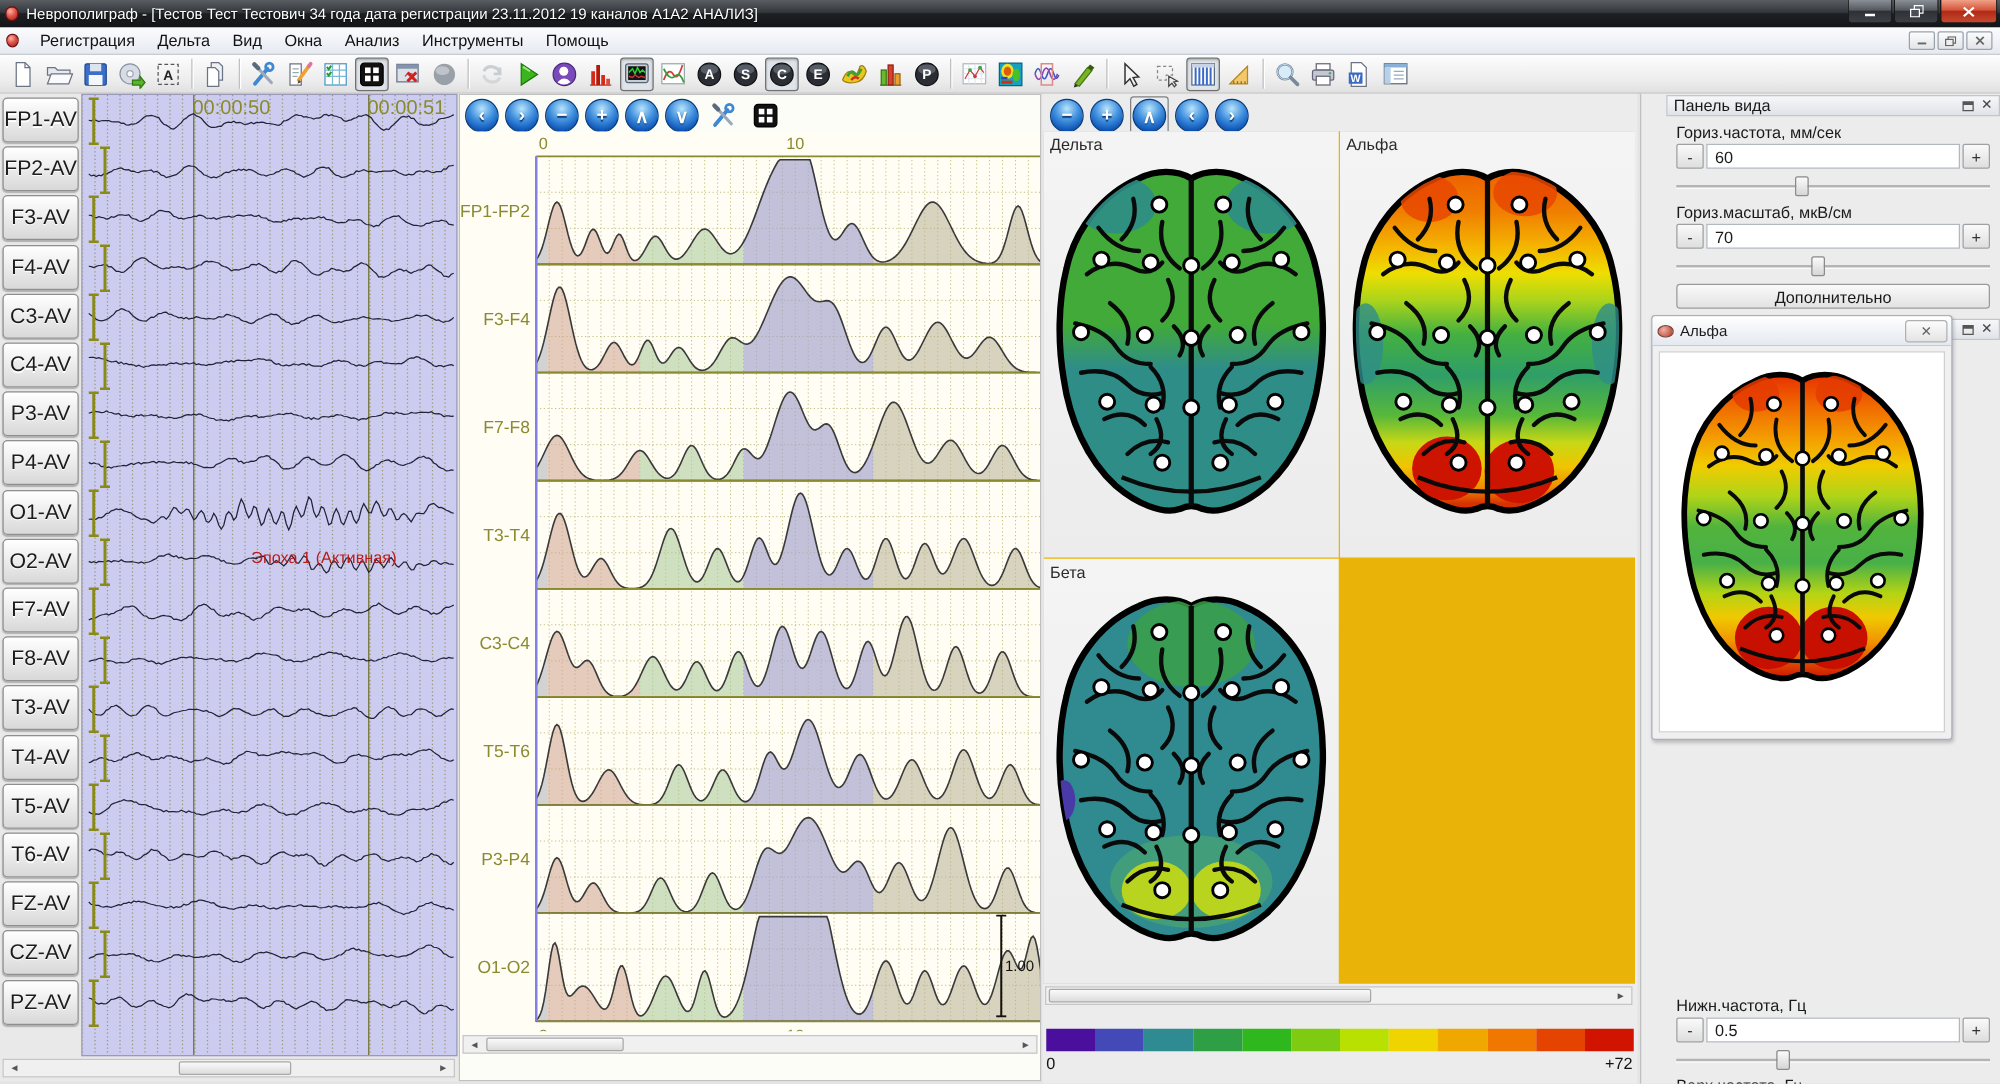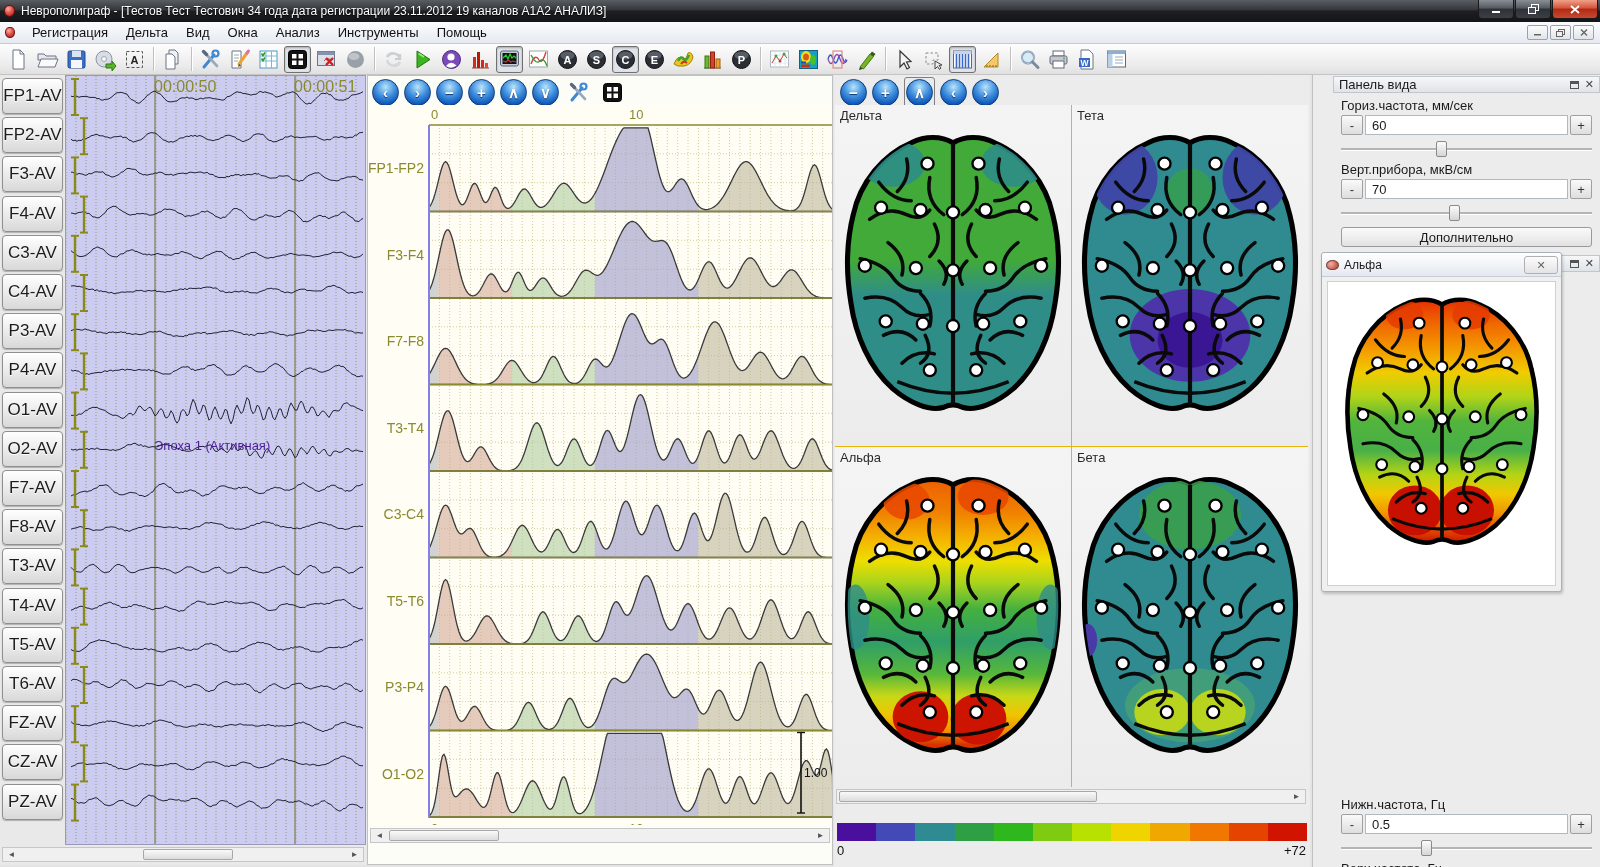--- a/index.html
+++ b/index.html
@@ -40,21 +40,21 @@
   .tbtn.disabled { opacity:.45; }
   .tsep { width:1px; height:24px; background:#c0c0c0; margin:0 4px; box-shadow:1px 0 0 #fff; }
 
   
   #eeg-panel { position:absolute; left:0; top:75px; width:416px; height:790px; background:#e9e9e9; }
   .chan-btn { position:absolute; left:2px; width:61px; height:36px; border:1px solid #8f8f8f; border-radius:4px;
     background:linear-gradient(#ffffff,#ececec 50%,#d8d8d8); display:flex; align-items:center; justify-content:center;
     font-size:17px; color:#1c1c1c; text-shadow:0 1px 0 #fff; box-shadow:0 1px 1px rgba(0,0,0,.25); }
   #eeg-traces { position:absolute; left:65px; top:0; width:301px; height:770px; background:#ccccf0; border:1px solid #9a9ab8; }
   .time-label { position:absolute; top:2px; font-size:16px; color:#8a8a2a; }
-  #epoch-label { position:absolute; font-size:13px; color:#4c1d95; }
+  #epoch-label { position:absolute; font-size:13px; color:#b91c1c;margin-left:47px; }
   .hscroll { position:absolute; height:15px; background:#f0f0f0; border:1px solid #c6c6c6; }
   .hs-arrow { position:absolute; top:1px; width:15px; height:11px; font-size:8px; color:#555; display:flex; align-items:center; justify-content:center; }
   .hs-thumb { position:absolute; top:1px; height:11px; background:linear-gradient(#fafafa,#dcdcdc); border:1px solid #a8a8a8; border-radius:2px; }
 
   
   #spectral-panel { position:absolute; left:367px; top:75px; width:466px; height:790px; background:#fdfdf8; border:1px solid #c0c0c0; }
   #spectral-toolbar { position:absolute; left:4px; top:2px; display:flex; align-items:center; gap:5px; }
   .navbtn { width:27px; height:27px; border-radius:50%; border:1px solid #0a3a7a; color:#fff; font-size:15px; font-weight:bold;
     background:radial-gradient(circle at 50% 28%, #b8e4fa, #3e8ede 45%, #0c52b4 80%); display:flex; align-items:center; justify-content:center;
     text-shadow:0 1px 1px #04306a; }
@@ -784,35 +784,20 @@
             <use href="#brainOutline" fill="url(#gDelta)" stroke="#000" stroke-width="2.2"></use>
             <g clip-path="url(#brainClip)">
               <ellipse cx="24" cy="14" rx="14" ry="10" fill="#2f8d88" opacity="0.9"></ellipse>
               <ellipse cx="76" cy="14" rx="14" ry="10" fill="#2f8d88" opacity="0.9"></ellipse>
             </g>
             <use href="#sulciAll"></use>
             <use href="#electrodesG"></use>
           </svg>
         </div>
         <div class="quad">
-          <div class="quad-label">Тета</div>
-          <svg width="232" height="288" viewBox="0 0 100 124">
-            <use href="#brainOutline" fill="#2f8b90" stroke="#000" stroke-width="2.2"></use>
-            <g clip-path="url(#brainClip)">
-              <ellipse cx="22" cy="20" rx="14" ry="16" fill="#3f46a8" opacity="0.95"></ellipse>
-              <ellipse cx="78" cy="20" rx="14" ry="16" fill="#3f46a8" opacity="0.95"></ellipse>
-              <ellipse cx="50" cy="26" rx="10" ry="10" fill="#38a045" opacity="0.75"></ellipse>
-              <ellipse cx="50" cy="88" rx="26" ry="20" fill="#4b35a8"></ellipse>
-              <ellipse cx="50" cy="90" rx="14" ry="12" fill="#3a1694"></ellipse>
-            </g>
-            <use href="#sulciAll"></use>
-            <use href="#electrodesG"></use>
-          </svg>
-        </div>
-        <div class="quad">
           <div class="quad-label">Альфа</div>
           <svg width="232" height="288" viewBox="0 0 100 124">
             <use href="#brainOutline" fill="url(#gAlpha)" stroke="#000" stroke-width="2.2"></use>
             <g clip-path="url(#brainClip)">
               <ellipse cx="30" cy="12" rx="10" ry="8" fill="#e84800" opacity="0.85"></ellipse>
               <ellipse cx="63" cy="10" rx="11" ry="8" fill="#e84800" opacity="0.85"></ellipse>
               <ellipse cx="8" cy="62" rx="6" ry="14" fill="#2f8d88" opacity="0.8"></ellipse>
               <ellipse cx="92" cy="62" rx="6" ry="14" fill="#2f8d88" opacity="0.8"></ellipse>
               <ellipse cx="36" cy="105" rx="12" ry="11" fill="#cc1400"></ellipse>
               <ellipse cx="61" cy="106" rx="12" ry="11" fill="#cc1400"></ellipse>
@@ -869,21 +854,21 @@
     <div class="plabel">Гориз.частота, мм/сек</div>
     <div class="spinrow">
       <div class="spinbtn">-</div>
       <div class="spinfield">60</div>
       <div class="spinbtn">+</div>
     </div>
     <div class="slider">
         <div class="groove"></div>
         <div class="thumb" style="left:95px"></div>
       </div>
-    <div class="plabel">Верт.прибора, мкВ/см</div>
+    <div class="plabel">Гориз.масштаб, мкВ/см</div>
     <div class="spinrow">
       <div class="spinbtn">-</div>
       <div class="spinfield">70</div>
       <div class="spinbtn">+</div>
     </div>
     <div class="slider">
         <div class="groove"></div>
         <div class="thumb" style="left:108px"></div>
       </div>
     <div class="pbtn">Дополнительно</div>

